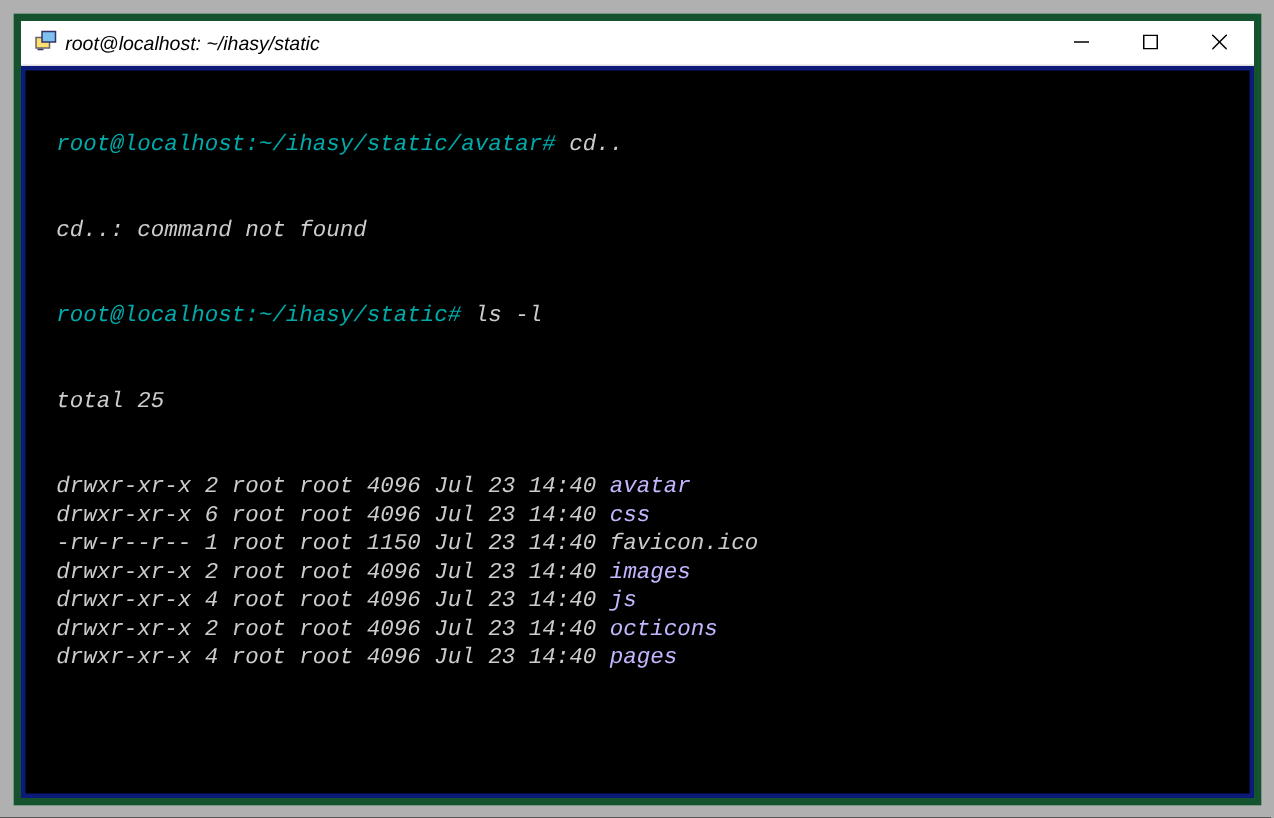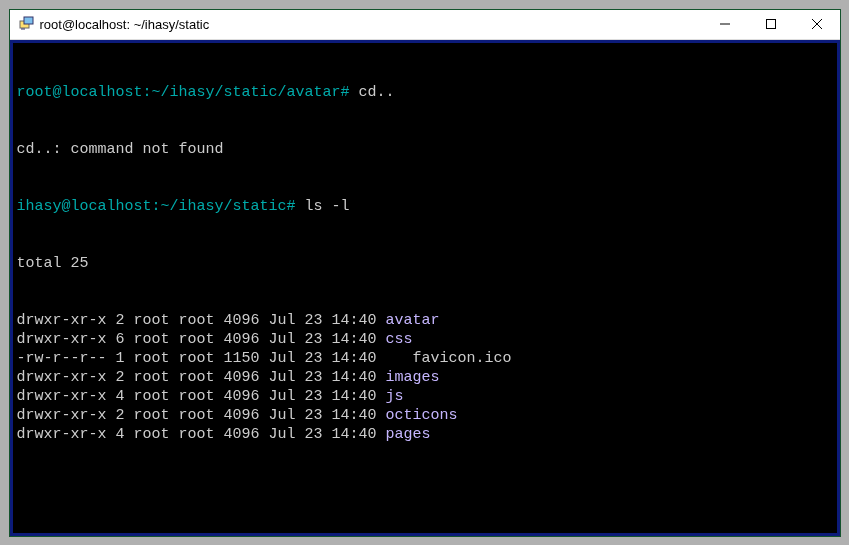--- a/index.html
+++ b/index.html
@@ -9,23 +9,24 @@
     display: flex;
     align-items: center;
     justify-content: center;
     width: 849px;
     height: 545px;
   }
   .window {
     width: 832px;
     height: 528px;
     background: #fff;
-    border: 1px solid #14532d;
+    border: 5px solid #14532d;
     display: flex;
     flex-direction: column;
+    font-style: italic;
   }
   .titlebar {
     height: 30px;
     background: #fff;
     display: flex;
     align-items: center;
     padding-left: 8px;
     border-bottom: 1px solid #ddd;
   }
   .titlebar-icon {
@@ -43,30 +44,30 @@
     width: 46px; height: 30px;
     display: flex; align-items: center; justify-content: center;
     color: #000;
   }
   .titlebar-btn svg { width: 10px; height: 10px; }
   .terminal {
     flex: 1;
     background: #000;
     border: 3px solid #0c1b7a;
     overflow: hidden;
-    padding: 2px 0 2px 4px;
+    padding: 2px 0 2px 21px;
     font-size: 15px;
     line-height: 19px;
     color: #ccc;
     white-space: pre;
   }
   .line { display: block; }
   .blue { color: #c4b5fd; }
   .cyan { color: #00aaaa; }
-  .grey { color: #cccccc; margin-left: 27px; }
+  .grey { color: #cccccc; }
 </style>
 </head>
 <body>
 
 <div class="window">
   <div class="titlebar">
     <span class="titlebar-icon">
       <svg viewBox="0 0 16 16">
           <rect x="2" y="5" width="9" height="7" fill="#ffe070" stroke="#666"></rect>
           <rect x="6" y="1" width="9" height="7" fill="#7ec0ee" stroke="#336"></rect>
@@ -90,21 +91,21 @@
             <line x1="0" y1="0" x2="10" y2="10" stroke="#000" stroke-width="1"></line>
             <line x1="10" y1="0" x2="0" y2="10" stroke="#000" stroke-width="1"></line>
           </svg>
         </div>
     </div>
   </div>
 
   <div class="terminal">
     <span class="line"><span class="cyan">root@localhost:~/ihasy/static/avatar#</span><span> cd..</span></span>
     <span class="line">cd..: command not found</span>
-    <span class="line"><span class="cyan">ihasy@localhost:~/ihasy/static#</span><span> ls -l</span></span>
+    <span class="line"><span class="cyan">root@localhost:~/ihasy/static#</span><span> ls -l</span></span>
     <span class="line">total 25</span>
     <div id="listing1-slot"><span class="line">drwxr-xr-x 2 root root 4096 Jul 23 14:40 <span class="blue">avatar</span></span><span class="line">drwxr-xr-x 6 root root 4096 Jul 23 14:40 <span class="blue">css</span></span><span class="line">-rw-r--r-- 1 root root 1150 Jul 23 14:40 <span class="grey">favicon.ico</span></span><span class="line">drwxr-xr-x 2 root root 4096 Jul 23 14:40 <span class="blue">images</span></span><span class="line">drwxr-xr-x 4 root root 4096 Jul 23 14:40 <span class="blue">js</span></span><span class="line">drwxr-xr-x 2 root root 4096 Jul 23 14:40 <span class="blue">octicons</span></span><span class="line">drwxr-xr-x 4 root root 4096 Jul 23 14:40 <span class="blue">pages</span></span></div>
     
     
     
     
     
     
     
   </div>

